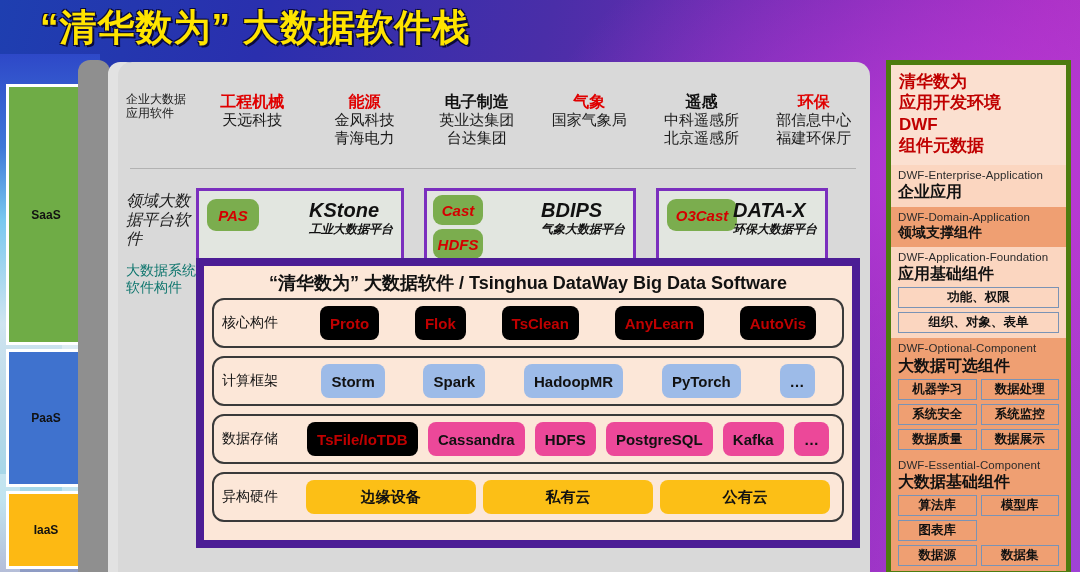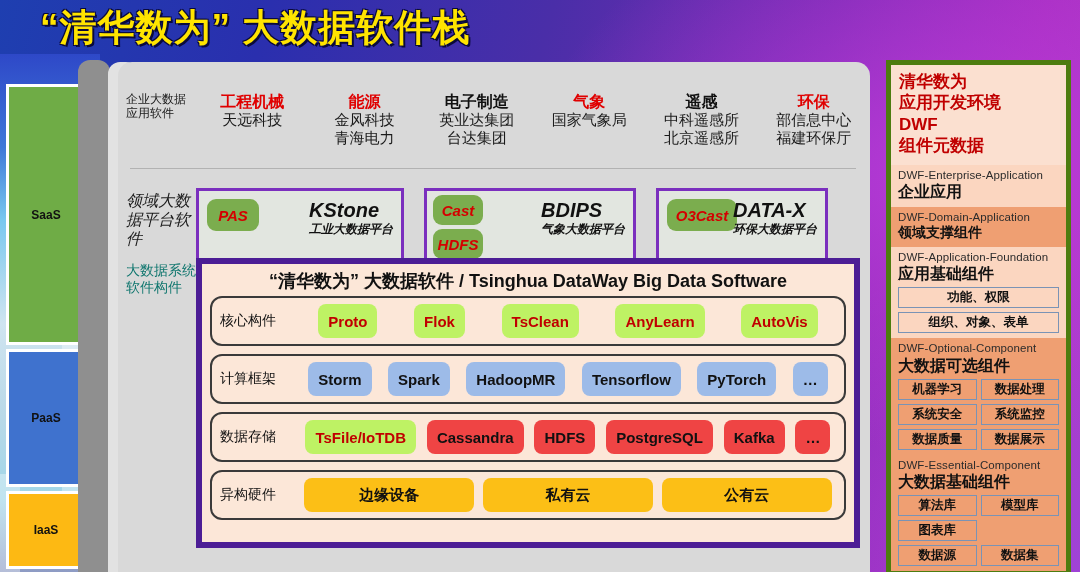--- a/index.html
+++ b/index.html
@@ -81,41 +81,41 @@
   .platname .en{font-size:20px;font-weight:bold;color:#111;line-height:1.15;}
   .platname .cn{font-size:12px;font-weight:bold;color:#111;line-height:1.2;}
   
   #row3{position:absolute;left:0;top:196px;width:752px;height:300px;display:flex;}
   #row3 .rowlabel{
     width:78px;font-size:14px;color:#0f766e;line-height:1.18;
     padding-left:8px;padding-top:4px;box-sizing:border-box;
   }
   #swbox{
     position:relative;width:664px;height:290px;
-    border:6px solid #4c1d95;background:#fce7d8;box-sizing:border-box;
+    border:8px solid #4c1d95;background:#fce7d8;box-sizing:border-box;
     padding:4px 8px 17px 8px;
   }
   #swtitle{
     text-align:center;font-size:18px;font-weight:bold;color:#111;
     line-height:26px;height:28px;white-space:nowrap;
   }
   .strip{
     border:2px solid #3a3a3a;border-radius:12px;height:50px;
     display:flex;align-items:center;margin-bottom:8px;padding:0 8px;
     box-sizing:border-box;
   }
   .striplabel{width:80px;font-size:14px;color:#111;flex:none;}
   .chips{flex:1;display:flex;align-items:center;justify-content:space-around;}
   .chip{
     border-radius:8px;height:34px;display:flex;align-items:center;justify-content:center;
     font-size:15px;font-weight:bold;padding:0 10px;white-space:nowrap;
   }
-  .chip.green{background:#bef264;color:#c00000;}
+  .chip.green{background:#000000;color:#c00000;}
   .chip.blue{background:#9dbbe8;color:#111;}
-  .chip.bluedark{background:#ef4444;color:#111;}
+  .chip.bluedark{background:#ec4899;color:#111;}
   .chip.amber{background:#fcbf16;color:#111;width:150px;}
   
   #rightpanel{
     position:absolute;left:886px;top:60px;width:185px;height:512px;
     background:#f2c5a8;box-sizing:border-box;
     border:5px solid #4d7c0f;
   }
   #rp-head{background:#fbe0d0;padding:6px 8px 8px 8px;}
   #rp-head div{color:#c00000;font-size:17px;font-weight:bold;line-height:1.26;}
   .rpsec{padding:3px 7px 5px 7px;}
@@ -232,21 +232,20 @@
           <div class="chip green">AutoVis</div>
         </div>
       </div>
 
       <div class="strip">
         <div class="striplabel">计算框架</div>
         <div class="chips">
           <div class="chip blue">Storm</div>
           <div class="chip blue">Spark</div>
           <div class="chip blue">HadoopMR</div>
-          <div class="chip blue">Tensorflow</div>
           <div class="chip blue">PyTorch</div>
           <div class="chip blue">…</div>
         </div>
       </div>
 
       <div class="strip">
         <div class="striplabel">数据存储</div>
         <div class="chips">
           <div class="chip green">TsFile/IoTDB</div>
           <div class="chip bluedark">Cassandra</div>

